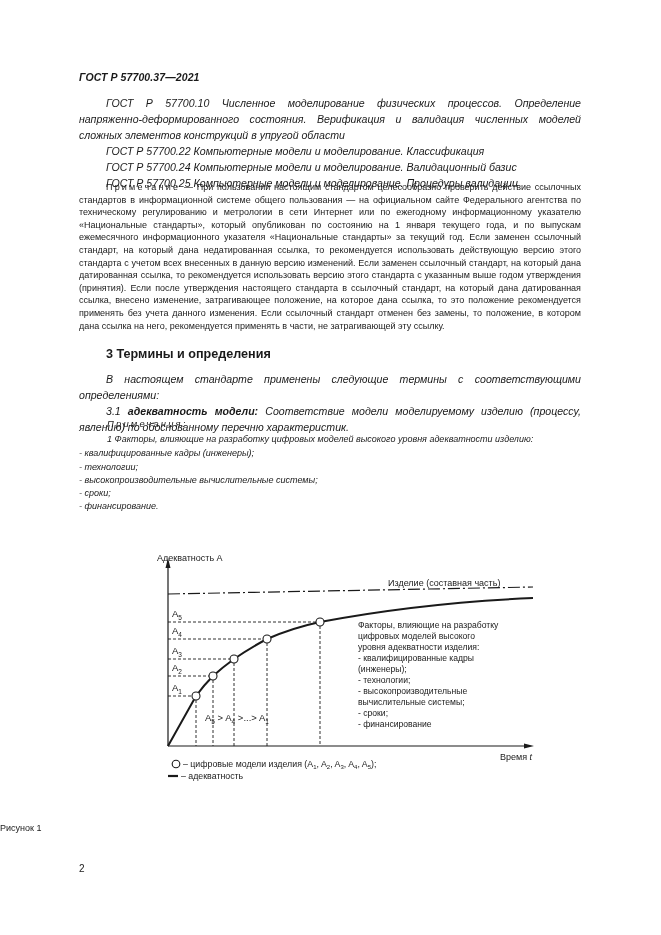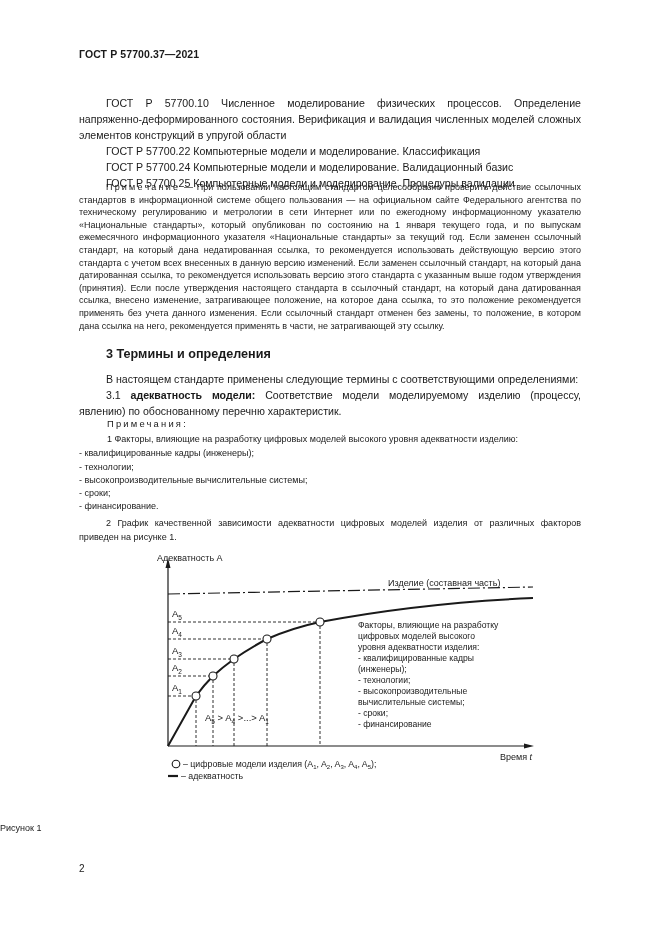--- a/index.html
+++ b/index.html
@@ -1,22 +1,22 @@
 <!DOCTYPE html>
 <html><head>
 <meta charset="utf-8">
 <style>
   html, body { margin: 0; padding: 0; background: #ffffff; }
   body { width: 661px; height: 935px; position: relative; overflow: hidden;
          font-family: "Liberation Sans", sans-serif; color: #1a1a1a; }
   .page { position: absolute; left: 0; top: 0; width: 661px; height: 935px; }
-  .hdr { position: absolute; left: 79px; top: 48px; font-size: 10.5px; font-weight: bold; letter-spacing: 0.1px; }
+  .hdr { position: absolute; left: 79px; top: 71px; font-size: 10.5px; font-weight: bold; letter-spacing: 0.1px; font-style: italic; }
   .block { position: absolute; left: 79px; width: 502px; font-size: 10.6px; line-height: 16px; text-align: justify; }
   .indent { text-indent: 27px; }
-  .p { margin: 0; }
+  .p { margin: 0; font-style: italic; }
   .note { position: absolute; left: 79px; width: 502px; font-size: 9px; line-height: 12.6px; text-align: justify; }
   .spaced { letter-spacing: 2.2px; }
   .h2 { position: absolute; left: 106px; top: 347px; font-size: 12.6px; font-weight: bold; }
   .b { font-weight: bold; }
   .notes2 { position: absolute; left: 79px; width: 502px; font-size: 9px; line-height: 13.2px; }
   .li { padding-left: 27px; margin: 1px; }
   .caption { position: absolute; left: 0; width: 661px; text-align: left; top: 823px; font-size: 9px; }
   .pagenum { position: absolute; left: 79px; top: 863px; font-size: 10px; }
   svg text { font-family: "Liberation Sans", sans-serif; fill: #1a1a1a; }
   .fig { position: absolute; left: 0; top: 0; }
@@ -45,21 +45,20 @@
   </div>
 
   <div class="notes2" style="top:416px;">
     <p class="p li spaced" style="font-size:9.4px;">Примечания:</p>
     <p class="p li" style="margin-top:3px;">1 Факторы, влияющие на разработку цифровых моделей высокого уровня адекватности изделию:</p>
     <p class="p">- квалифицированные кадры (инженеры);</p>
     <p class="p">- технологии;</p>
     <p class="p">- высокопроизводительные вычислительные системы;</p>
     <p class="p">- сроки;</p>
     <p class="p">- финансирование.</p>
-    <p class="p indent" style="margin-top:4px; text-align:justify;">2 График качественной зависимости адекватности цифровых моделей изделия от различных факторов приведен на рисунке 1.</p>
   </div>
 
   <svg class="fig" width="661" height="935" viewBox="0 0 661 935">
 
     <line x1="168" y1="746" x2="168" y2="565" stroke="#1a1a1a" stroke-width="1.2"></line>
     <polygon points="168,558 165.5,568 170.5,568" fill="#1a1a1a"></polygon>
     <line x1="168" y1="746" x2="526" y2="746" stroke="#1a1a1a" stroke-width="1.2"></line>
     <polygon points="534,746 524,743.5 524,748.5" fill="#1a1a1a"></polygon>
 
     <path d="M168 594 L533 587" stroke="#1a1a1a" stroke-width="1.2" fill="none" stroke-dasharray="12,3,2,3"></path>

